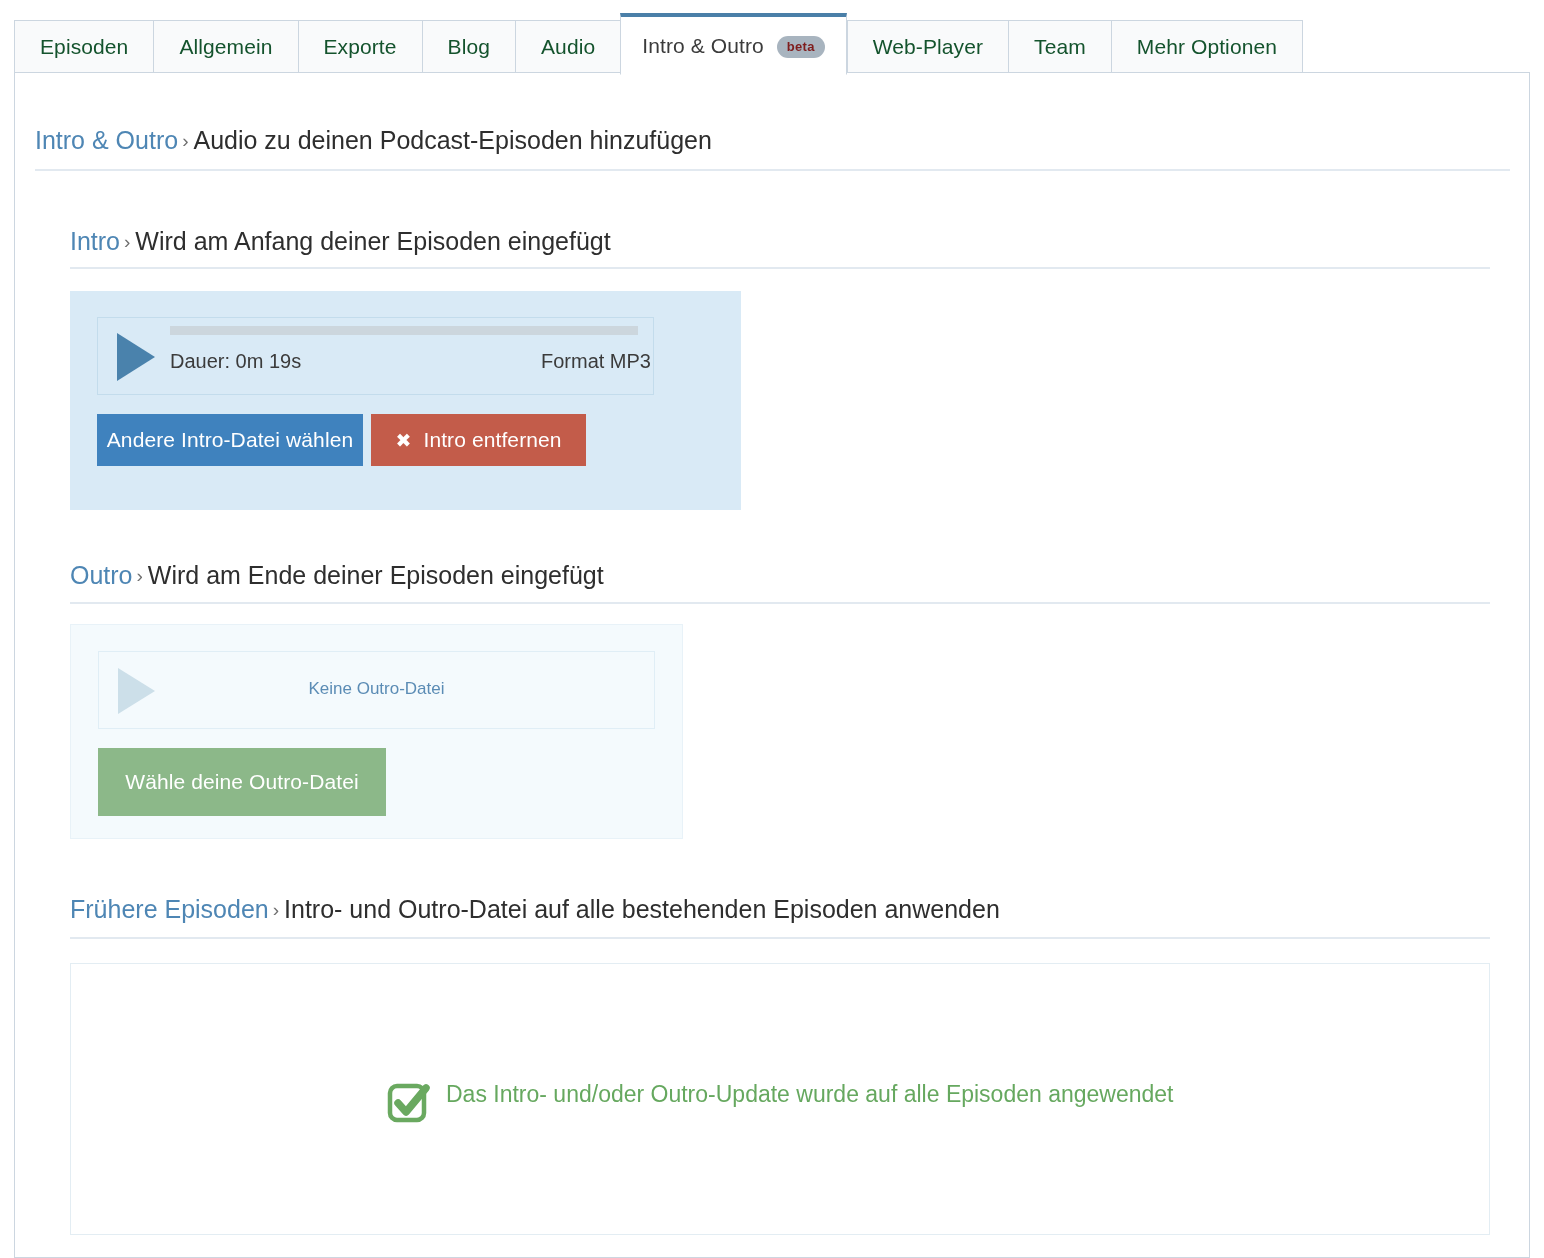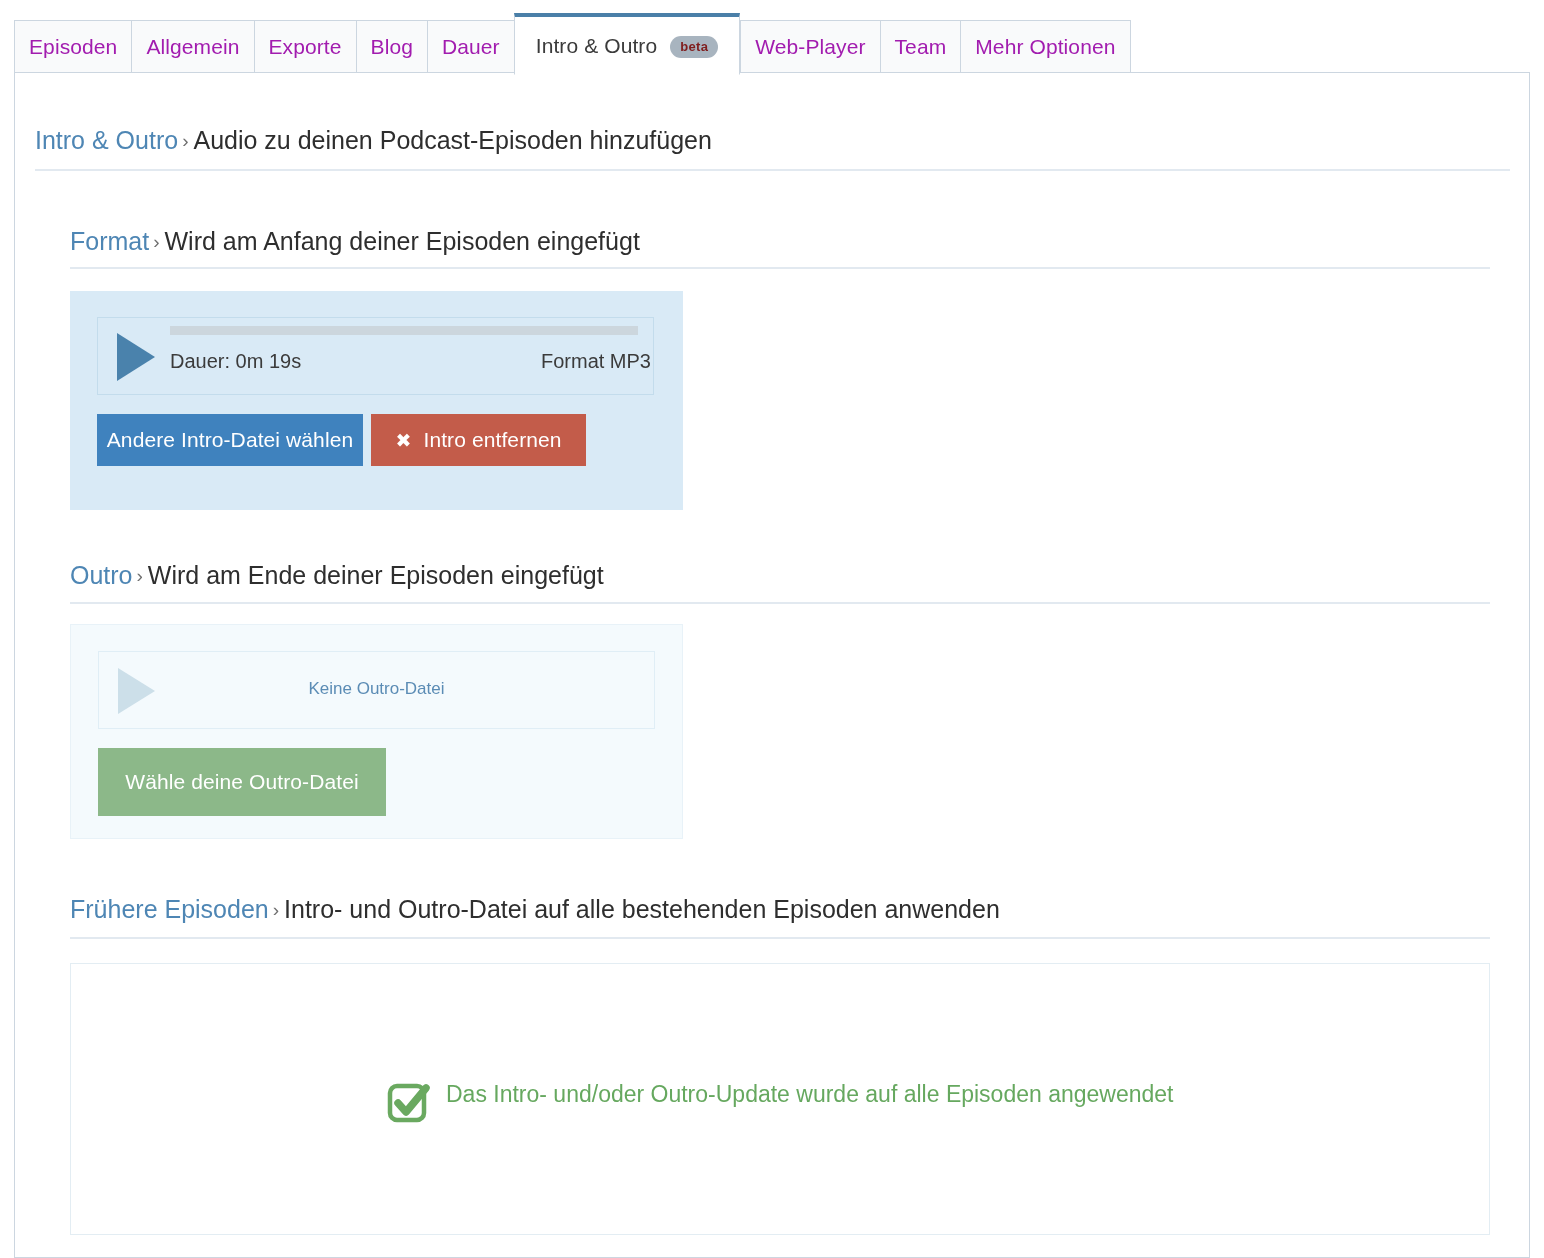--- a/index.html
+++ b/index.html
@@ -15,28 +15,28 @@
   .tabbar {
     position: absolute;
     left: 14px;
     top: 19px;
     display: flex;
     align-items: flex-end;
     height: 55px;
   }
   .tab {
     height: 54px;
-    padding: 0 14px;
+    padding: 0 25px;
     display: flex;
     align-items: center;
     justify-content: center;
     background: #f9fafb;
     border: 1px solid #ccd6e0;
     border-right: none;
-    color: #a21caf;
+    color: #14532d;
     font-size: 21px;
     white-space: nowrap;
     letter-spacing: 0.1px;
   }
   .tab:last-child { border-right: 1px solid #ccd6e0; }
   .tab.active {
     background: #ffffff;
     color: #3b3b3b;
     height: 62px;
     border-top: 4px solid #4a7fa8;
@@ -112,21 +112,21 @@
     width: 1420px;
     height: 2px;
     background: #e2e9f0;
   }
 
   
   .intro-box {
     position: absolute;
     left: 55px;
     top: 218px;
-    width: 613px;
+    width: 671px;
     height: 219px;
     background: #d9eaf6;
   }
   .player {
     position: absolute;
     left: 27px;
     top: 26px;
     width: 557px;
     height: 78px;
     border: 1px solid #c3dcec;
@@ -268,21 +268,21 @@
   <div class="tab">
       <span>Allgemein</span>
     </div>
   <div class="tab">
       <span>Exporte</span>
     </div>
   <div class="tab">
       <span>Blog</span>
     </div>
   <div class="tab">
-      <span>Dauer</span>
+      <span>Audio</span>
     </div>
   <div class="tab active">
     <span>Intro &amp; Outro</span>
     <span class="beta-badge">beta</span>
   </div>
   <div class="tab">
       <span>Web-Player</span>
     </div>
   <div class="tab">
       <span>Team</span>
@@ -293,21 +293,21 @@
 </div>
 
 <div class="panel">
 
   <div class="breadcrumb">
     <span class="bc-link">Intro &amp; Outro</span><span class="bc-sep">›</span><span class="bc-text">Audio zu deinen Podcast-Episoden hinzufügen</span>
   </div>
   <div class="breadcrumb-rule"></div>
 
   <div class="section-head" style="top:154px;">
-    <span class="sh-link">Format</span><span class="sh-sep">›</span><span class="sh-text">Wird am Anfang deiner Episoden eingefügt</span>
+    <span class="sh-link">Intro</span><span class="sh-sep">›</span><span class="sh-text">Wird am Anfang deiner Episoden eingefügt</span>
   </div>
   <div class="section-rule" style="top:194px;"></div>
 
   <div class="intro-box">
     <div class="player">
       <div class="play-tri"></div>
       <div class="progress"></div>
       <div class="meta-left">Dauer: 0m 19s</div>
       <div class="meta-right">Format MP3</div>
     </div>

